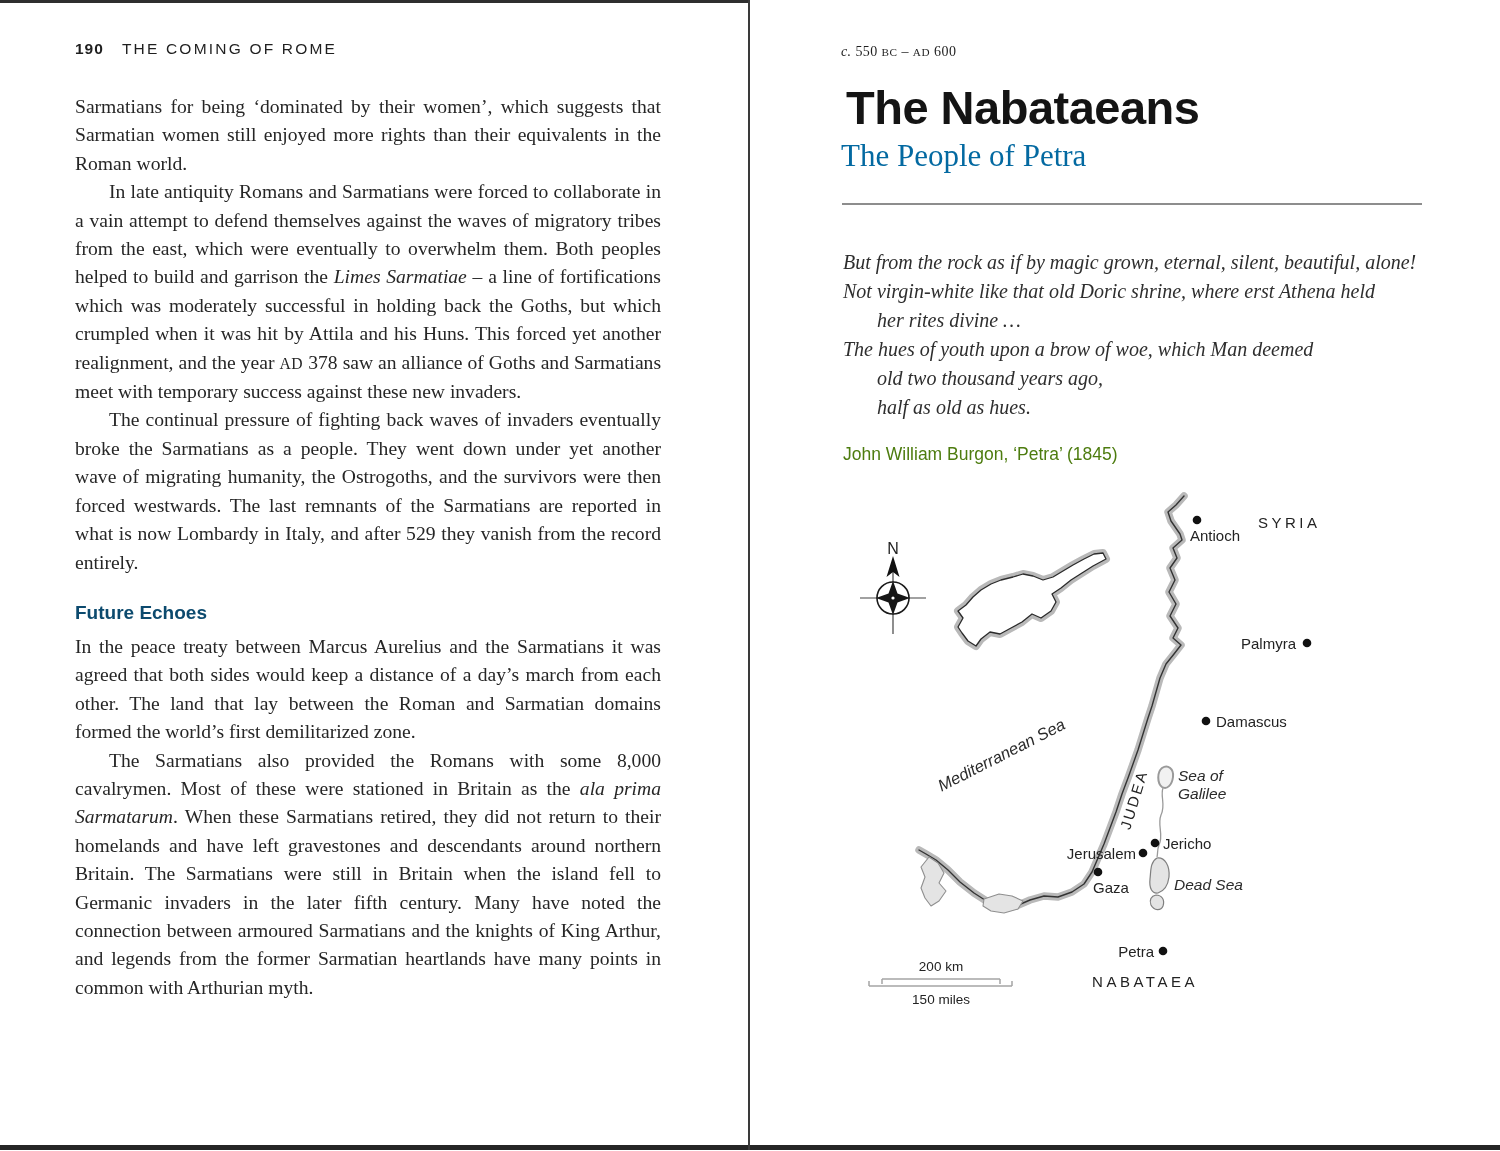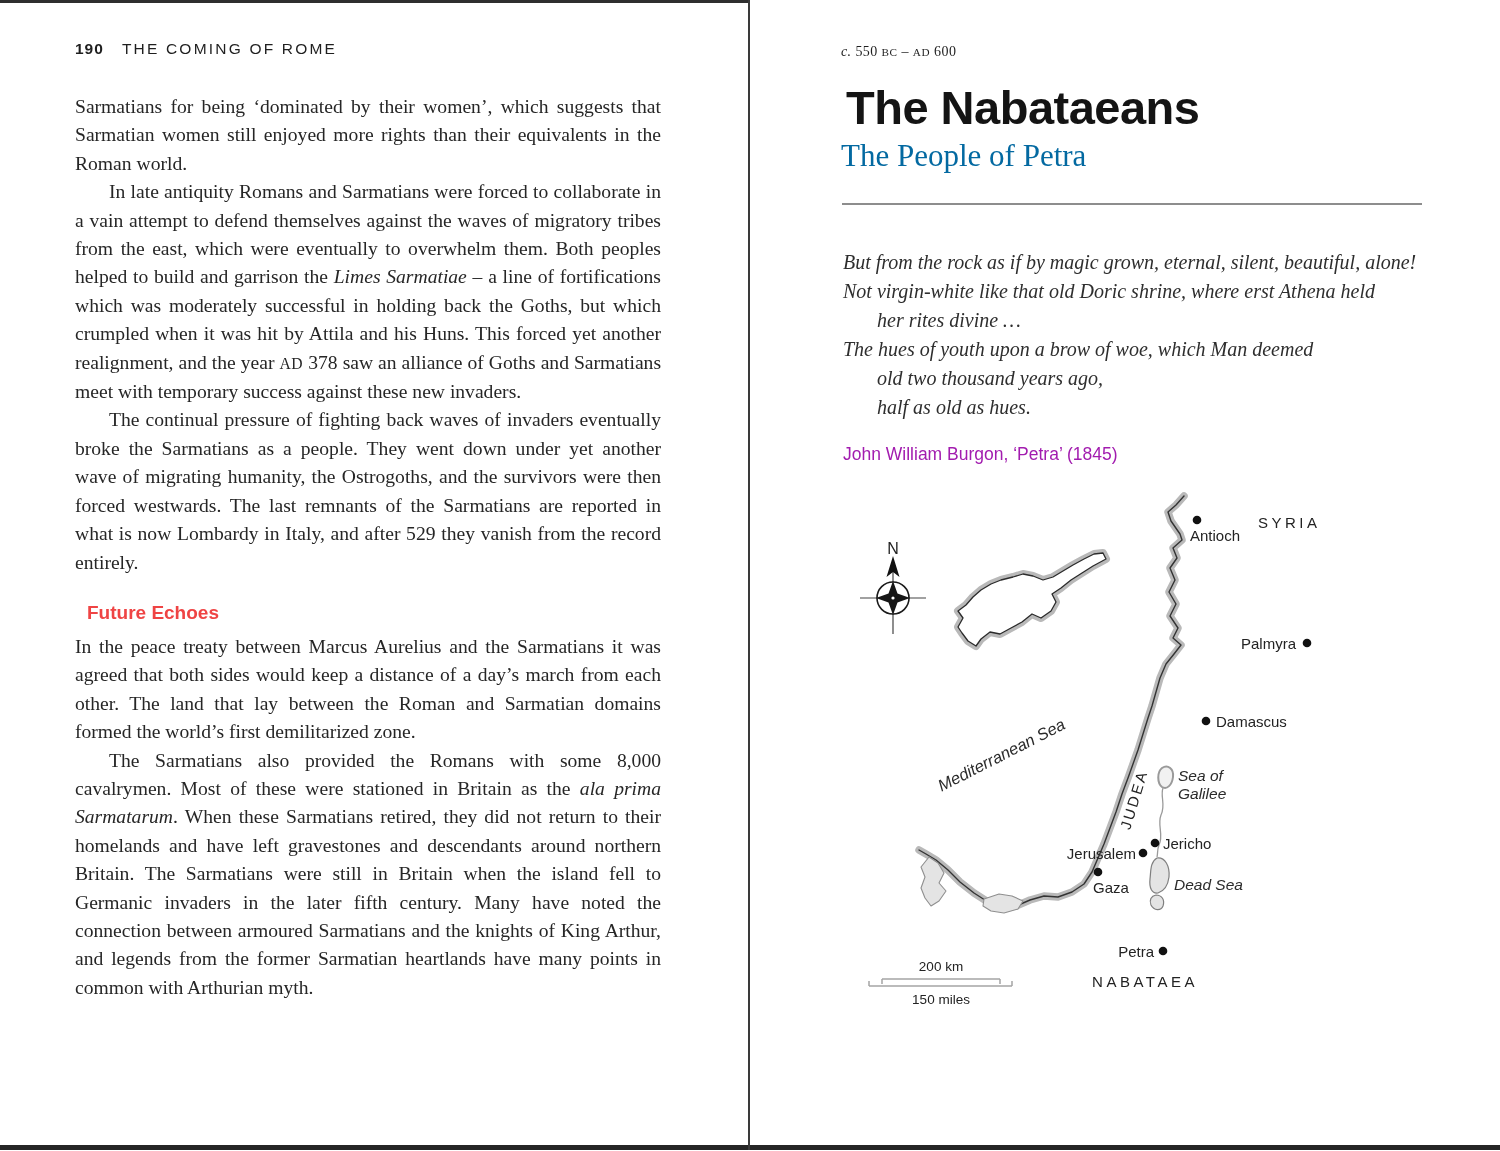--- a/index.html
+++ b/index.html
@@ -19,21 +19,21 @@
   .left-body{position:absolute;left:75px;top:93px;width:586px;}
   .body-para{
     font-family:"Liberation Serif",serif;font-size:19.6px;line-height:28.4px;
     color:#262626;text-align:justify;margin:0;
   }
   .body-para.indent{text-indent:34px;}
   .it{font-style:italic;}
   .sc{font-size:0.8em;letter-spacing:0.6px;}
   .section-heading{
     font-family:"Liberation Sans",sans-serif;font-weight:700;font-size:19px;
-    color:#ef4444;margin:25px 0 9px 12px;
+    color:#0c4a6e;margin:25px 0 9px 0;
   }
 
   
   .chapter-kicker{
     position:absolute;left:841px;top:44px;
     font-family:"Liberation Serif",serif;font-size:14px;color:#1f1f1f;letter-spacing:0.4px;
   }
   .chapter-title{
     position:absolute;left:838px;top:72px;margin:8px;
     font-family:"Liberation Sans",sans-serif;font-weight:700;font-size:47px;
@@ -45,21 +45,21 @@
   }
   .rule{position:absolute;left:842px;top:203px;width:580px;height:2px;background:#8d8d8d;}
   .poem{position:absolute;left:843px;top:240px;width:590px;margin-top:8px;}
   .poem-line{
     font-family:"Liberation Serif",serif;font-style:italic;font-size:20px;
     line-height:29px;color:#2e2e2e;
   }
   .poem-indent{padding-left:34px;}
   .poem-attribution{
     position:absolute;left:843px;top:444px;
-    font-family:"Liberation Sans",sans-serif;font-size:17.5px;color:#a21caf;
+    font-family:"Liberation Sans",sans-serif;font-size:17.5px;color:#4d7c0f;
   }
   .map{position:absolute;left:840px;top:478px;}
   .map text{font-family:"Liberation Sans",sans-serif;fill:#232323;}
   .map .city{font-size:15px;}
   .map .region{font-size:15px;letter-spacing:3.5px;}
   .map .water{font-size:15.5px;font-style:italic;fill:#2b2b2b;}
   .map .scale-label{font-size:13.5px;}
   .map .north-label{font-size:16px;}
 </style>
 </head>

